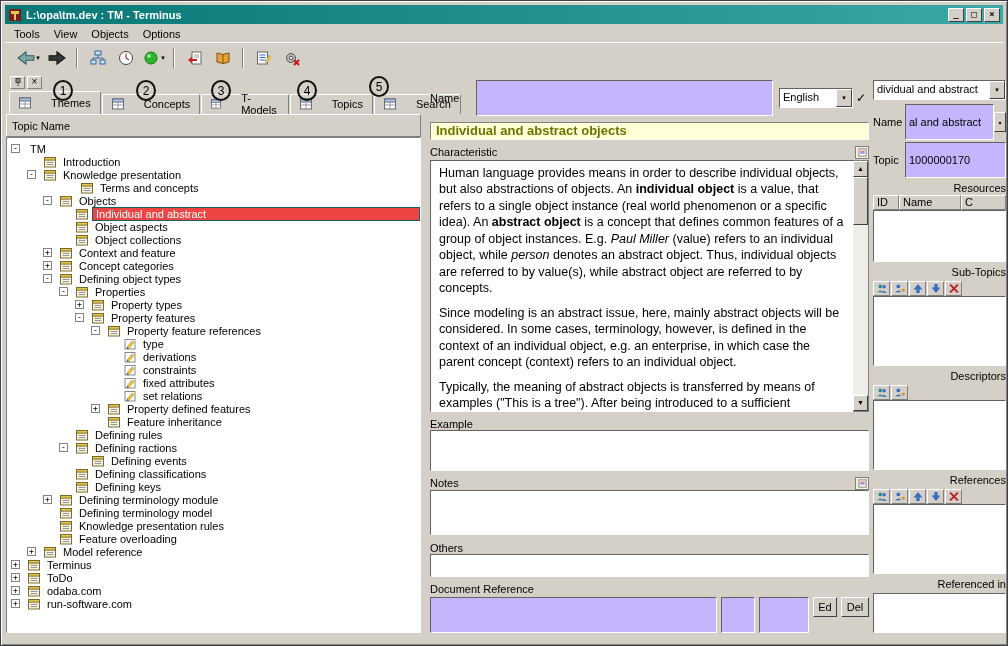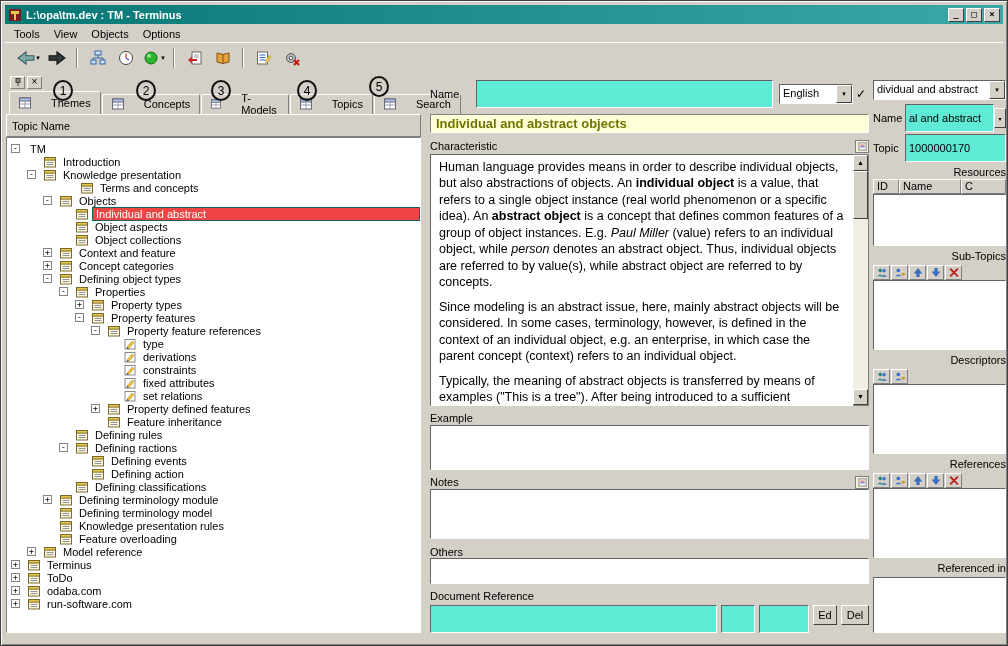--- a/index.html
+++ b/index.html
@@ -41,21 +41,21 @@
   .expbox { width:9px; height:9px; border:1px solid #848484; background:#fff; font:8px/7px "DejaVu Sans Mono",monospace; text-align:center; display:block; }
   .tree-row svg { flex:none; margin-right:3px; }
   .tree-label { padding:0 3px; }
   .tree-row.sel .tree-label { background:#ef4444; color:#fff; flex:1; border:1px solid #16605f; }
 
   
   .vsplit { position:absolute; top:73px; height:559px; background:transparent; }
 
   
   .sunken { background:#fff; border:1px solid; border-color:#636363 #fff #fff #636363; }
-  .txt { height:28px; padding:1px 3px; font:11px "Liberation Sans",sans-serif; background:#5eead4;
+  .txt { height:36px; padding:1px 3px; font:11px "Liberation Sans",sans-serif; background:#c4b5fd;
          border:1px solid; border-color:#636363 #fff #fff #636363; }
   .btn { background:#d4d0c8; border:1px solid; border-color:#fff #404040 #404040 #fff; font:11px "Liberation Sans",sans-serif;
          height:20px; padding:0 2px; overflow:hidden; white-space:nowrap; }
   .drop-btn { width:16px; height:100%; background:#d4d0c8; border:1px solid; border-color:#fff #404040 #404040 #fff;
               font-size:7px; padding:0; flex:none; }
   .combo { display:flex; align-items:stretch; height:20px; background:#fff; border:1px solid; border-color:#636363 #fff #fff #636363; }
   .combo .combo-text { flex:1; padding:2px 3px; overflow:hidden; white-space:nowrap; }
 
   
   .panel-mid { position:absolute; left:429px; top:73px; width:439px; height:559px; display:flex; flex-direction:column; }
@@ -509,33 +509,33 @@
           </svg>
           <span class="tree-label">Defining ractions</span>
         </div>
         <div class="tree-row" style="padding-left: 68px;">
           <span class="exp"></span>
           <svg width="14" height="12">
             <use href="#s-page"></use>
           </svg>
           <span class="tree-label">Defining events</span>
         </div>
-        <div class="tree-row" style="padding-left: 68px;">
-          <span class="exp"></span>
-          <svg width="14" height="12">
-            <use href="#s-page"></use>
-          </svg>
-          <span class="tree-label">Defining action</span>
-        </div>
         <div class="tree-row" style="padding-left: 52px;">
           <span class="exp"></span>
           <svg width="14" height="12">
             <use href="#s-page"></use>
           </svg>
           <span class="tree-label">Defining classifications</span>
+        </div>
+        <div class="tree-row" style="padding-left: 52px;">
+          <span class="exp"></span>
+          <svg width="14" height="12">
+            <use href="#s-page"></use>
+          </svg>
+          <span class="tree-label">Defining keys</span>
         </div>
         <div class="tree-row" style="padding-left: 36px;">
           <span class="exp">
             <span class="expbox">+</span>
           </span>
           <svg width="14" height="12">
             <use href="#s-page"></use>
           </svg>
           <span class="tree-label">Defining terminology module</span>
         </div>

